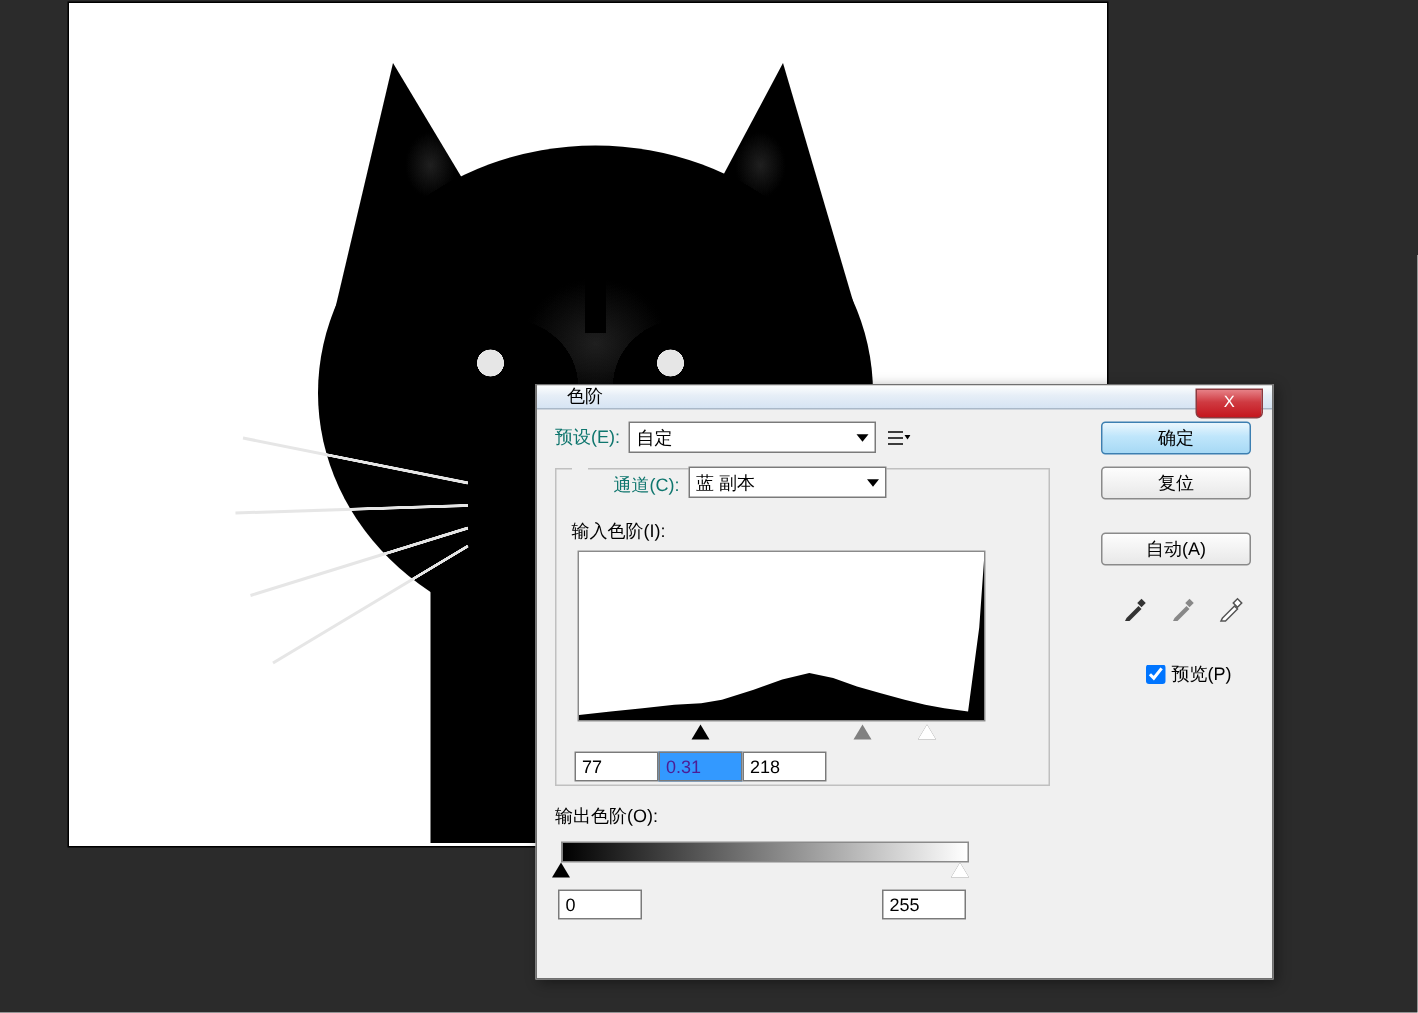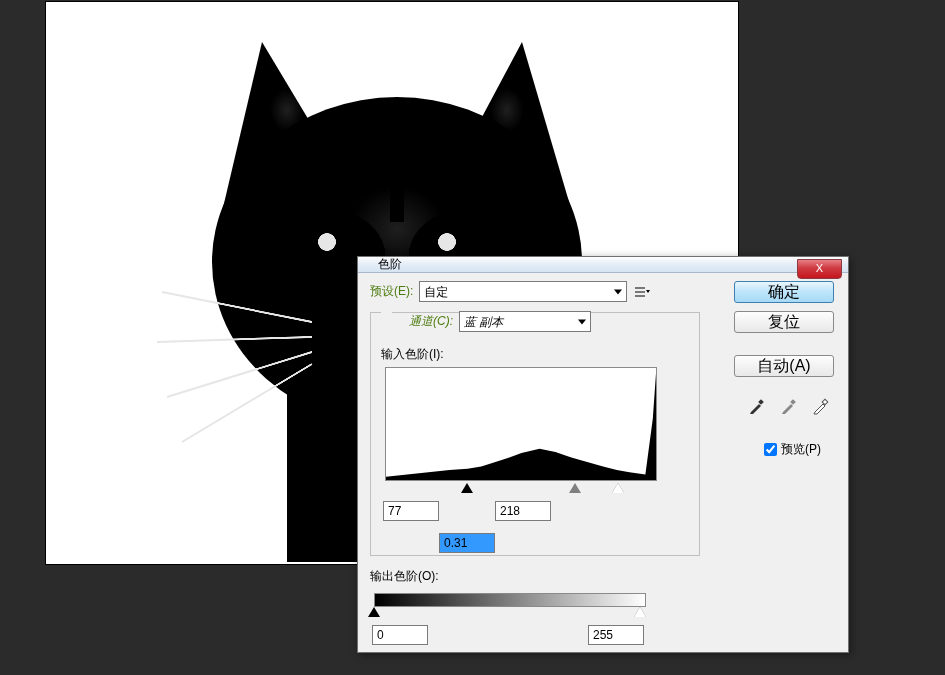--- a/index.html
+++ b/index.html
@@ -66,21 +66,21 @@
   .btn-col {
     position: absolute; right: 14px; top: 8px;
     width: 118px;
     display: flex; flex-direction: column; gap: 8px;
   }
   .win-btn {
     height: 22px;
     background: linear-gradient(#fdfdfd,#e8e8e8);
     border: 1px solid #8a8a8a;
     border-radius: 3px;
-    font-size: 16px;
+    font-size: 12px;
     cursor: pointer;
     margin-left: 18px;
   }
   .win-btn.primary {
     background: linear-gradient(#eaf6fd,#bfe6fb 45%,#a7d9f5);
     border: 1px solid #3c7fb1;
   }
   .eyedrops {
     display: flex; gap: 10px; margin-top: 10px; justify-content: flex-end;
     padding-right: 2px;
@@ -91,21 +91,21 @@
     position: relative;
   }
   .preview-row { display:flex; align-items:center; gap:4px; margin-top: 16px; padding-left: 48px; }
   .preview-row input[type=checkbox]{ width:13px;height:13px; }
 
   
   .left-area {
     position: absolute; left: 12px; right: 148px; top: 8px; bottom: 10px;
   }
   .row { display:flex; align-items:center; gap:6px; margin-bottom:10px; }
-  .label { color:#4d7c0f; }
+  .label { color:#0f766e; }
   .combo {
     height: 21px; background:#fff; border:1px solid #7a7a7a;
     padding: 2px 18px 2px 4px;
     position: relative; font-size:12px;
   }
   .combo::after {
     content:""; position:absolute; right:4px; top:50%;
     transform: translateY(-50%);
     border-left:4px solid transparent; border-right:4px solid transparent;
     border-top:5px solid #000;
@@ -114,21 +114,21 @@
     width:18px; height:18px; cursor:pointer;
     display:flex;align-items:center;justify-content:center;
   }
 
   fieldset.channel-group {
     border: 1px solid #c0c0c0;
     padding: 8px 10px 2px 10px;
     margin-top: 0;
   }
   fieldset.channel-group legend { padding: 0 4px; visibility:hidden; height:0;}
-  .channel-inner { display:flex; align-items:center; gap:6px; margin-top:-10px; margin-bottom:6px;font-style:italic;}
+  .channel-inner { display:flex; align-items:flex-end; gap:6px; margin-top:-10px; margin-bottom:6px;}
 
   .section-label { margin: 8px 0 4px 0; display:inline-block; }
 
   .histogram-box {
     width: 272px; height: 114px;
     background:#fff; border:1px solid #8a8a8a;
     position:relative; margin-left: 4px;
   }
   .histo-svg { position:absolute; left:0; bottom:0; width:100%; height:100%; }
 
@@ -147,21 +147,21 @@
   .triplet-inputs {
     display:flex; justify-content:flex-start;
     width: 227px; margin-left:2px; margin-top:4px;
   }
   .num-input {
     width: 56px; height:20px; border:1px solid #7a7a7a;
     background:#fff; font-size:12px; padding:2px 4px;
     font-family: Tahoma, sans-serif;
   }
   .num-input.selected {
-    background:#3399ff; color:#000000;margin-top:32px;
+    background:#3399ff; color:#4c1d95;
   }
 
   .output-grad {
     width: 272px; height: 14px; margin-left:4px; margin-top:4px;
     background: linear-gradient(to right, #000, #fff);
     border:1px solid #8a8a8a;
     position:relative;
   }
   .out-slider { width:272px; margin-left:4px; position:relative; height:14px; }
 
@@ -249,21 +249,21 @@
       <label class="preview-row">
         <input type="checkbox" checked="" style="">
         <span>预览(P)</span>
       </label>
     </div>
 
     <div class="left-area">
 
       <div class="row">
         <span class="label">预设(E):</span>
-        <div class="combo" style="width:208px">
+        <div class="combo" style="width:165px">
           <span>自定</span>
         </div>
         <span class="popup-icon">
           <svg width="16" height="14" viewBox="0 0 16 14">
             <line x1="1" y1="3" x2="11" y2="3" stroke="#000"></line>
             <line x1="1" y1="7" x2="11" y2="7" stroke="#000"></line>
             <line x1="1" y1="11" x2="11" y2="11" stroke="#000"></line>
             <path d="M12,5 l4,0 l-2,3 z" fill="#000"></path>
           </svg>
         </span>

